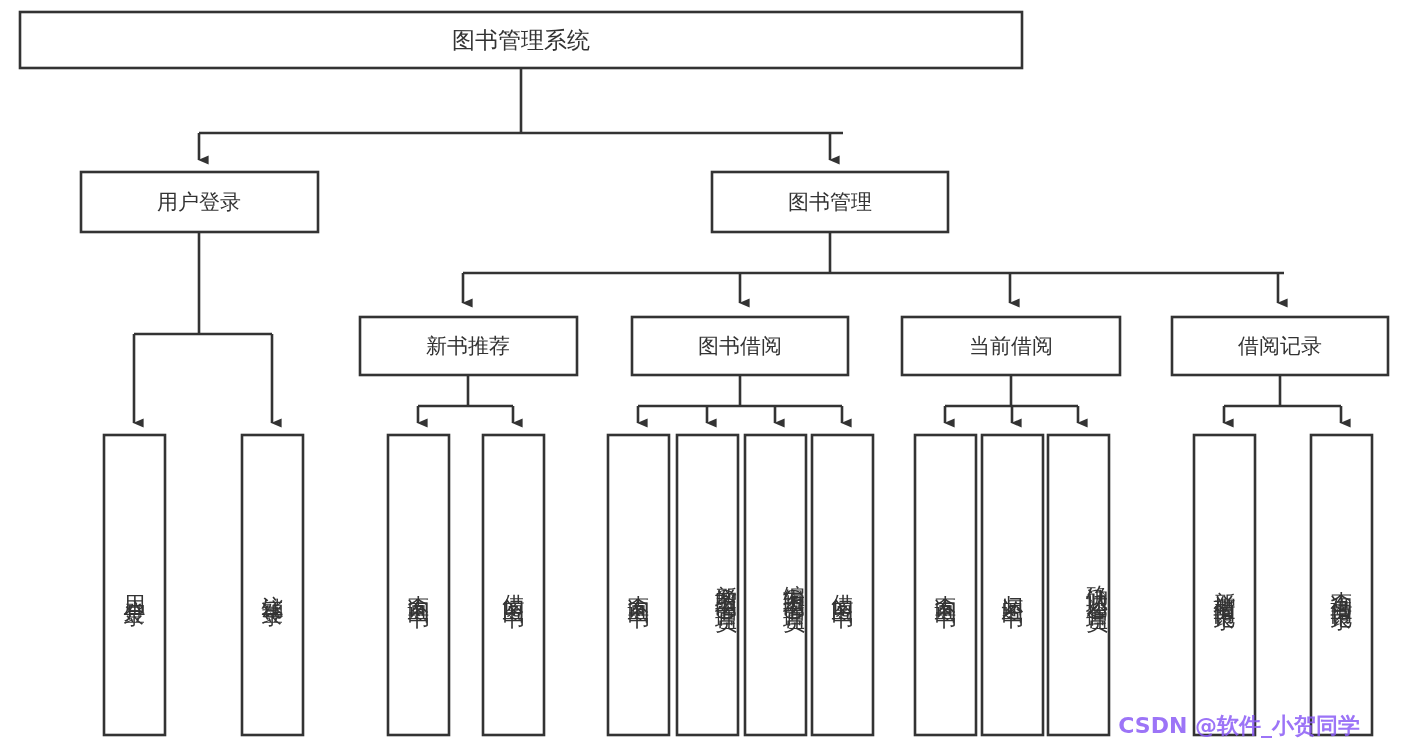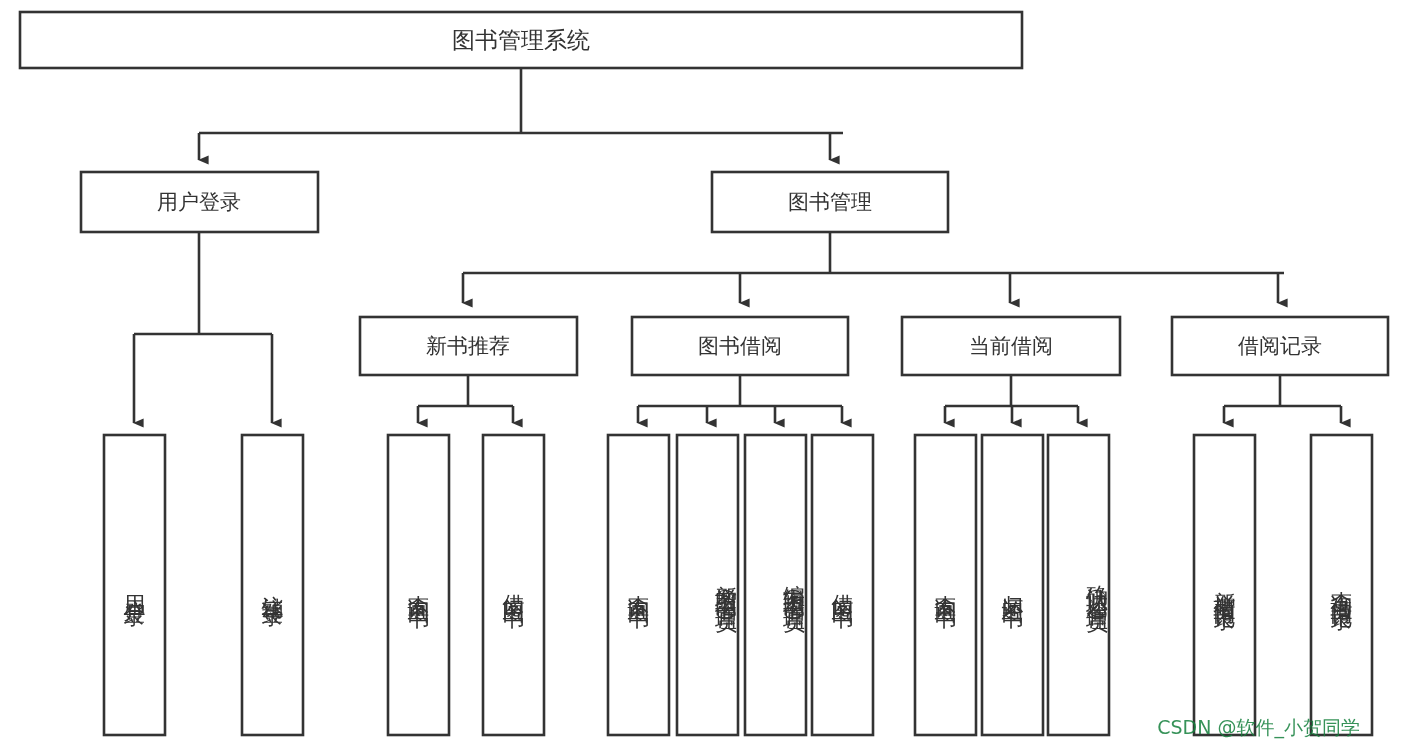--- a/index.html
+++ b/index.html
@@ -66,24 +66,25 @@
     justify-content: center;
     text-align: center;
     white-space: nowrap;
     pointer-events: none;
   }
   .watermark {
     position: absolute;
     right: 10px;
     bottom: 6px;
     font-family: "DejaVu Sans", "Liberation Sans", sans-serif;
-    font-size: 19px;
-    color: #15803d;
+    font-size: 22px;
+    color: #8b5cf6;
     opacity: 0.85;
     white-space: nowrap;
+    font-weight: bold;
   }
 </style>
 </head>
 <body>
 
 <div id="diagram-root">
 
   <svg class="flow" viewBox="0 0 1405 747">
     <defs>
       <marker id="arrow" viewBox="0 0 12 12" refX="6" refY="10.5" markerWidth="11" markerHeight="11" orient="auto-start-reverse" markerUnits="userSpaceOnUse">

